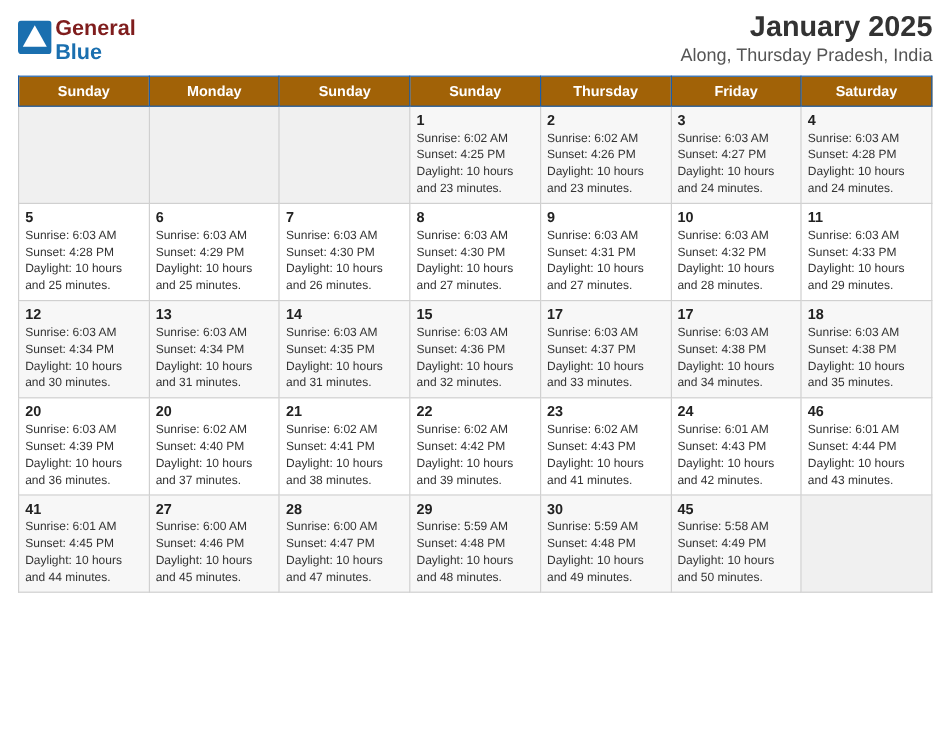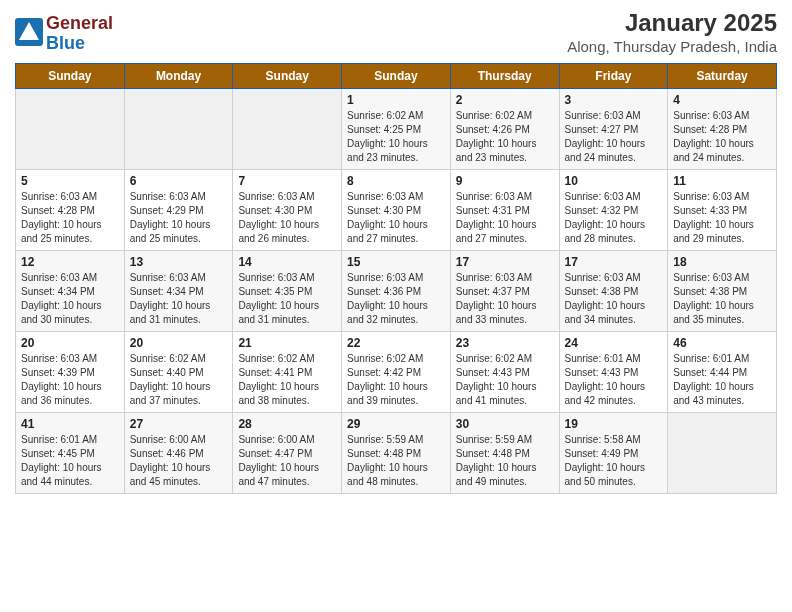--- a/index.html
+++ b/index.html
@@ -256,20 +256,20 @@
           </td>
           <td>
             <span class="day-num">29</span>
             <div class="day-info">Sunrise: 5:59 AM<br>Sunset: 4:48 PM<br>Daylight: 10 hours<br>and 48 minutes.</div>
           </td>
           <td>
             <span class="day-num">30</span>
             <div class="day-info">Sunrise: 5:59 AM<br>Sunset: 4:48 PM<br>Daylight: 10 hours<br>and 49 minutes.</div>
           </td>
           <td>
-            <span class="day-num">19</span>
+            <span class="day-num">45</span>
             <div class="day-info">Sunrise: 5:58 AM<br>Sunset: 4:49 PM<br>Daylight: 10 hours<br>and 50 minutes.</div>
           </td>
           <td class="empty"></td>
         </tr>
       </tbody>
   </table>
 </div>
 
 </body></html>

